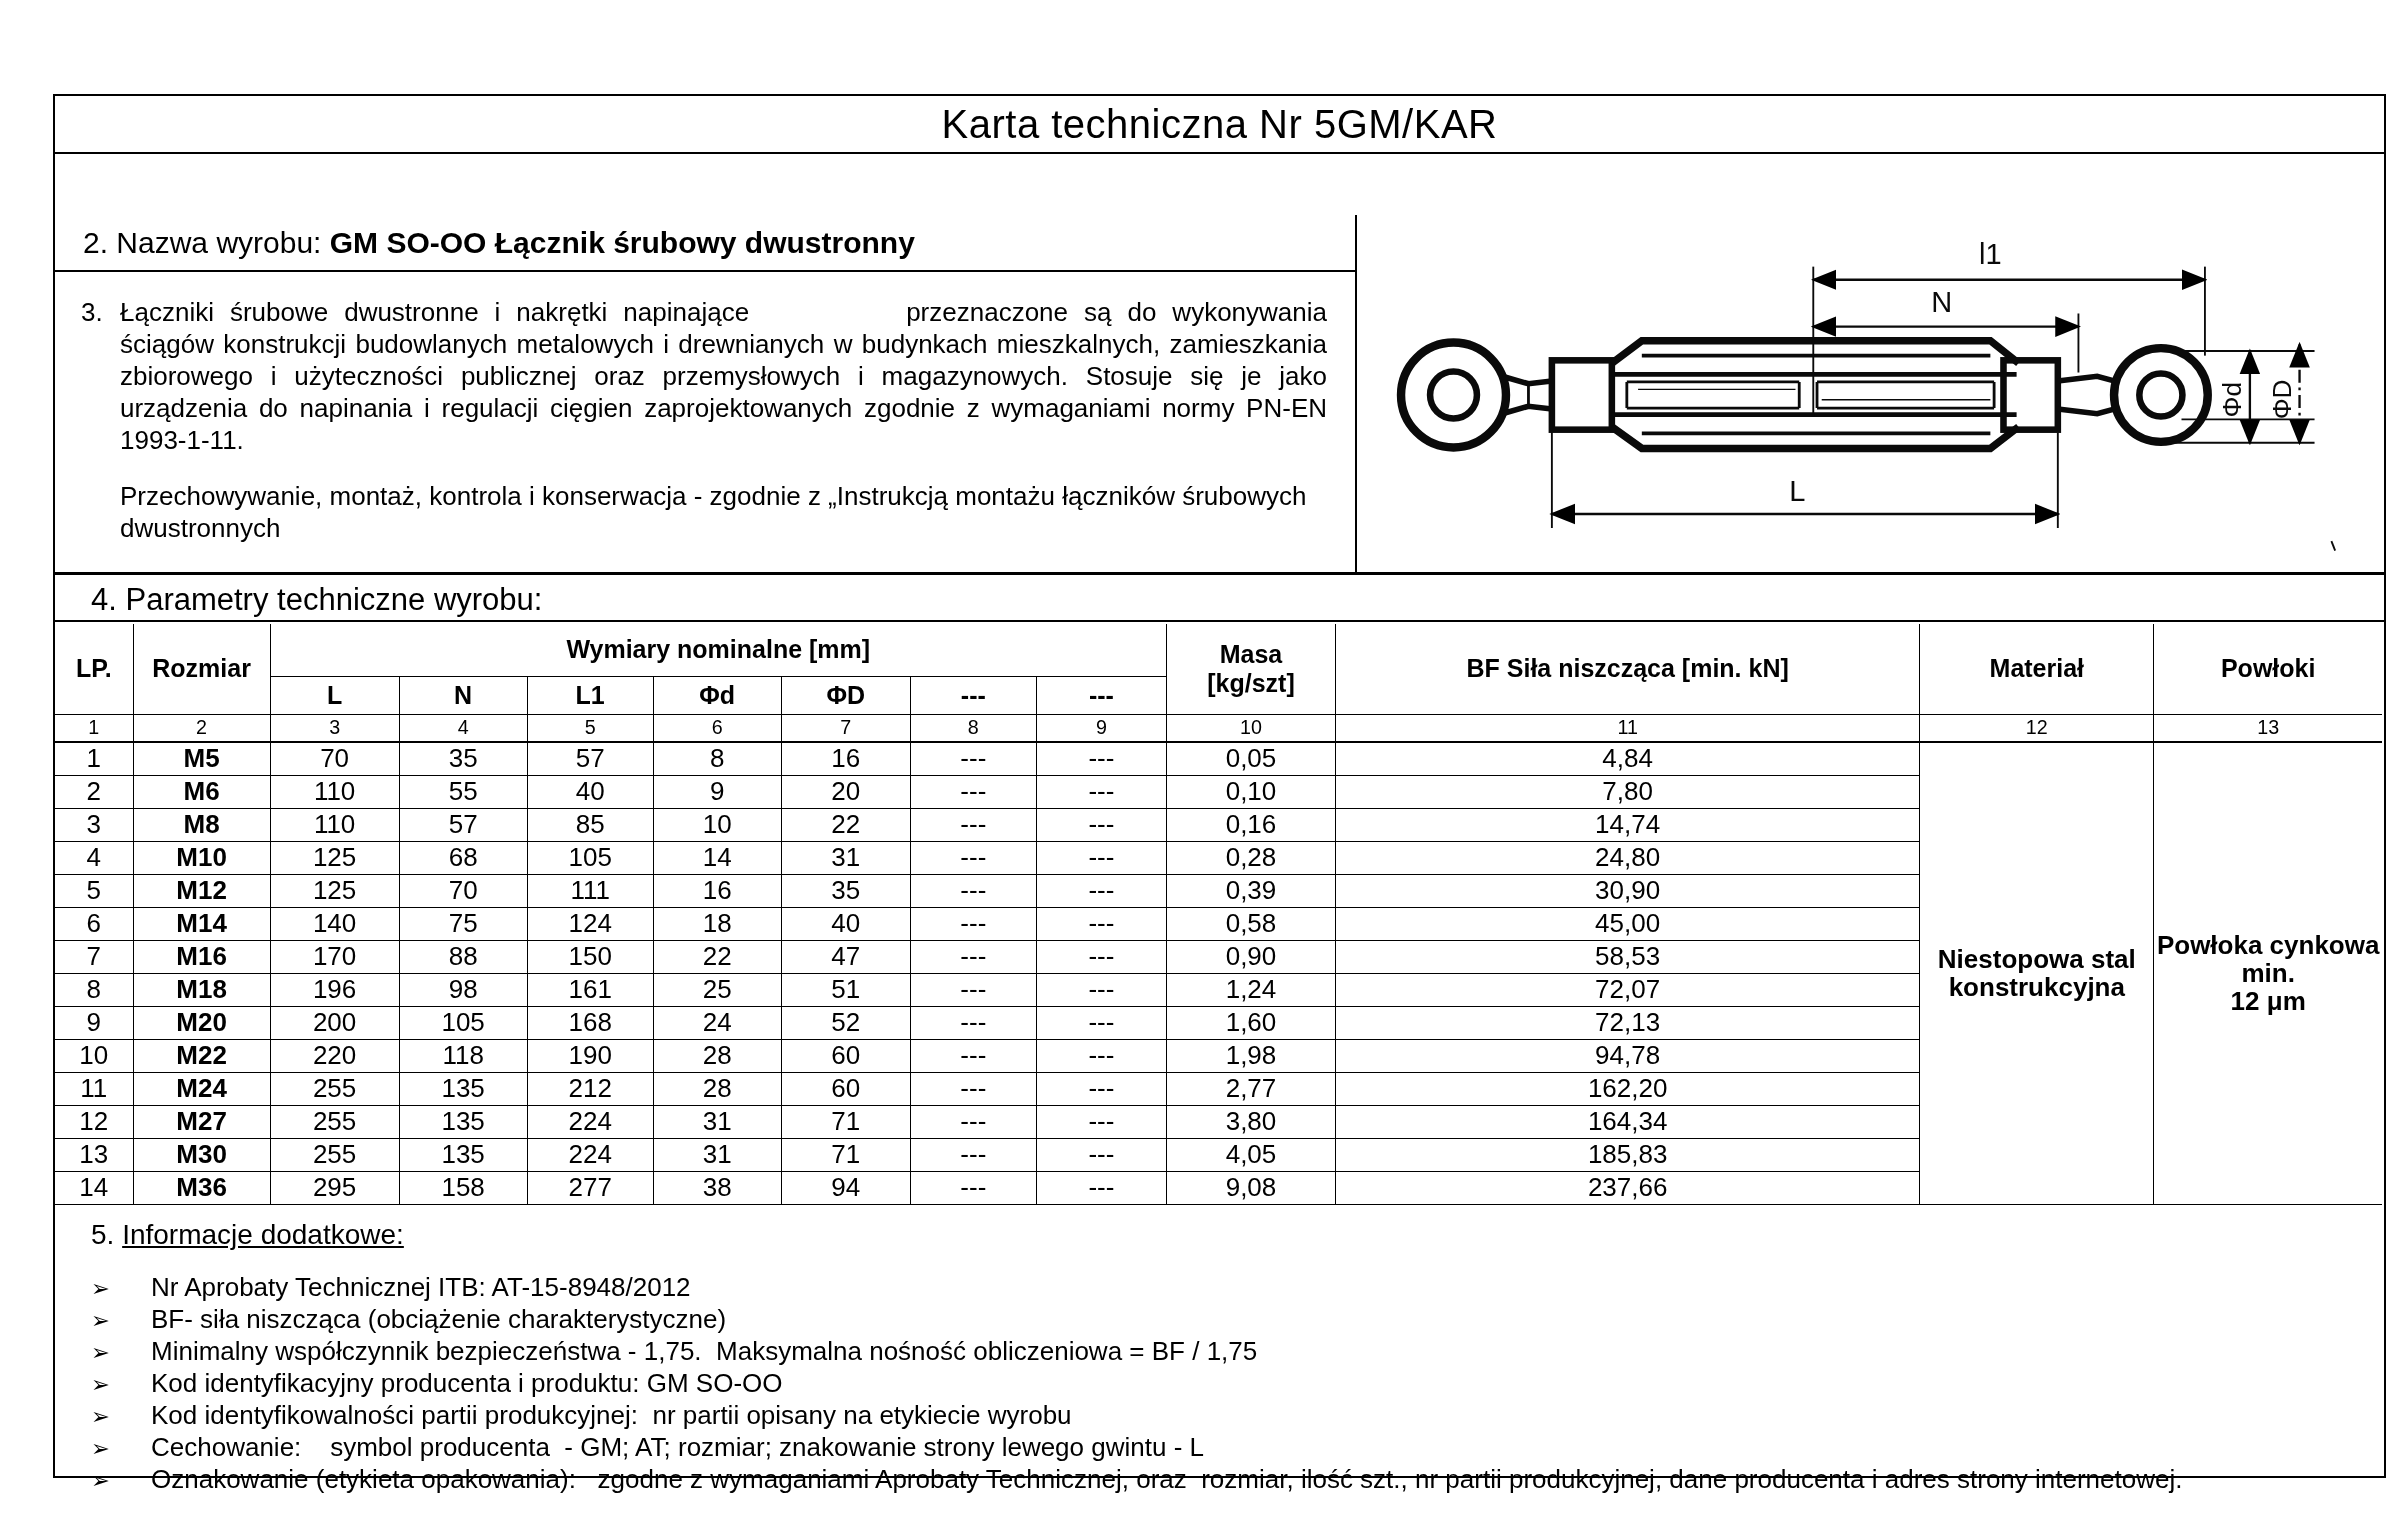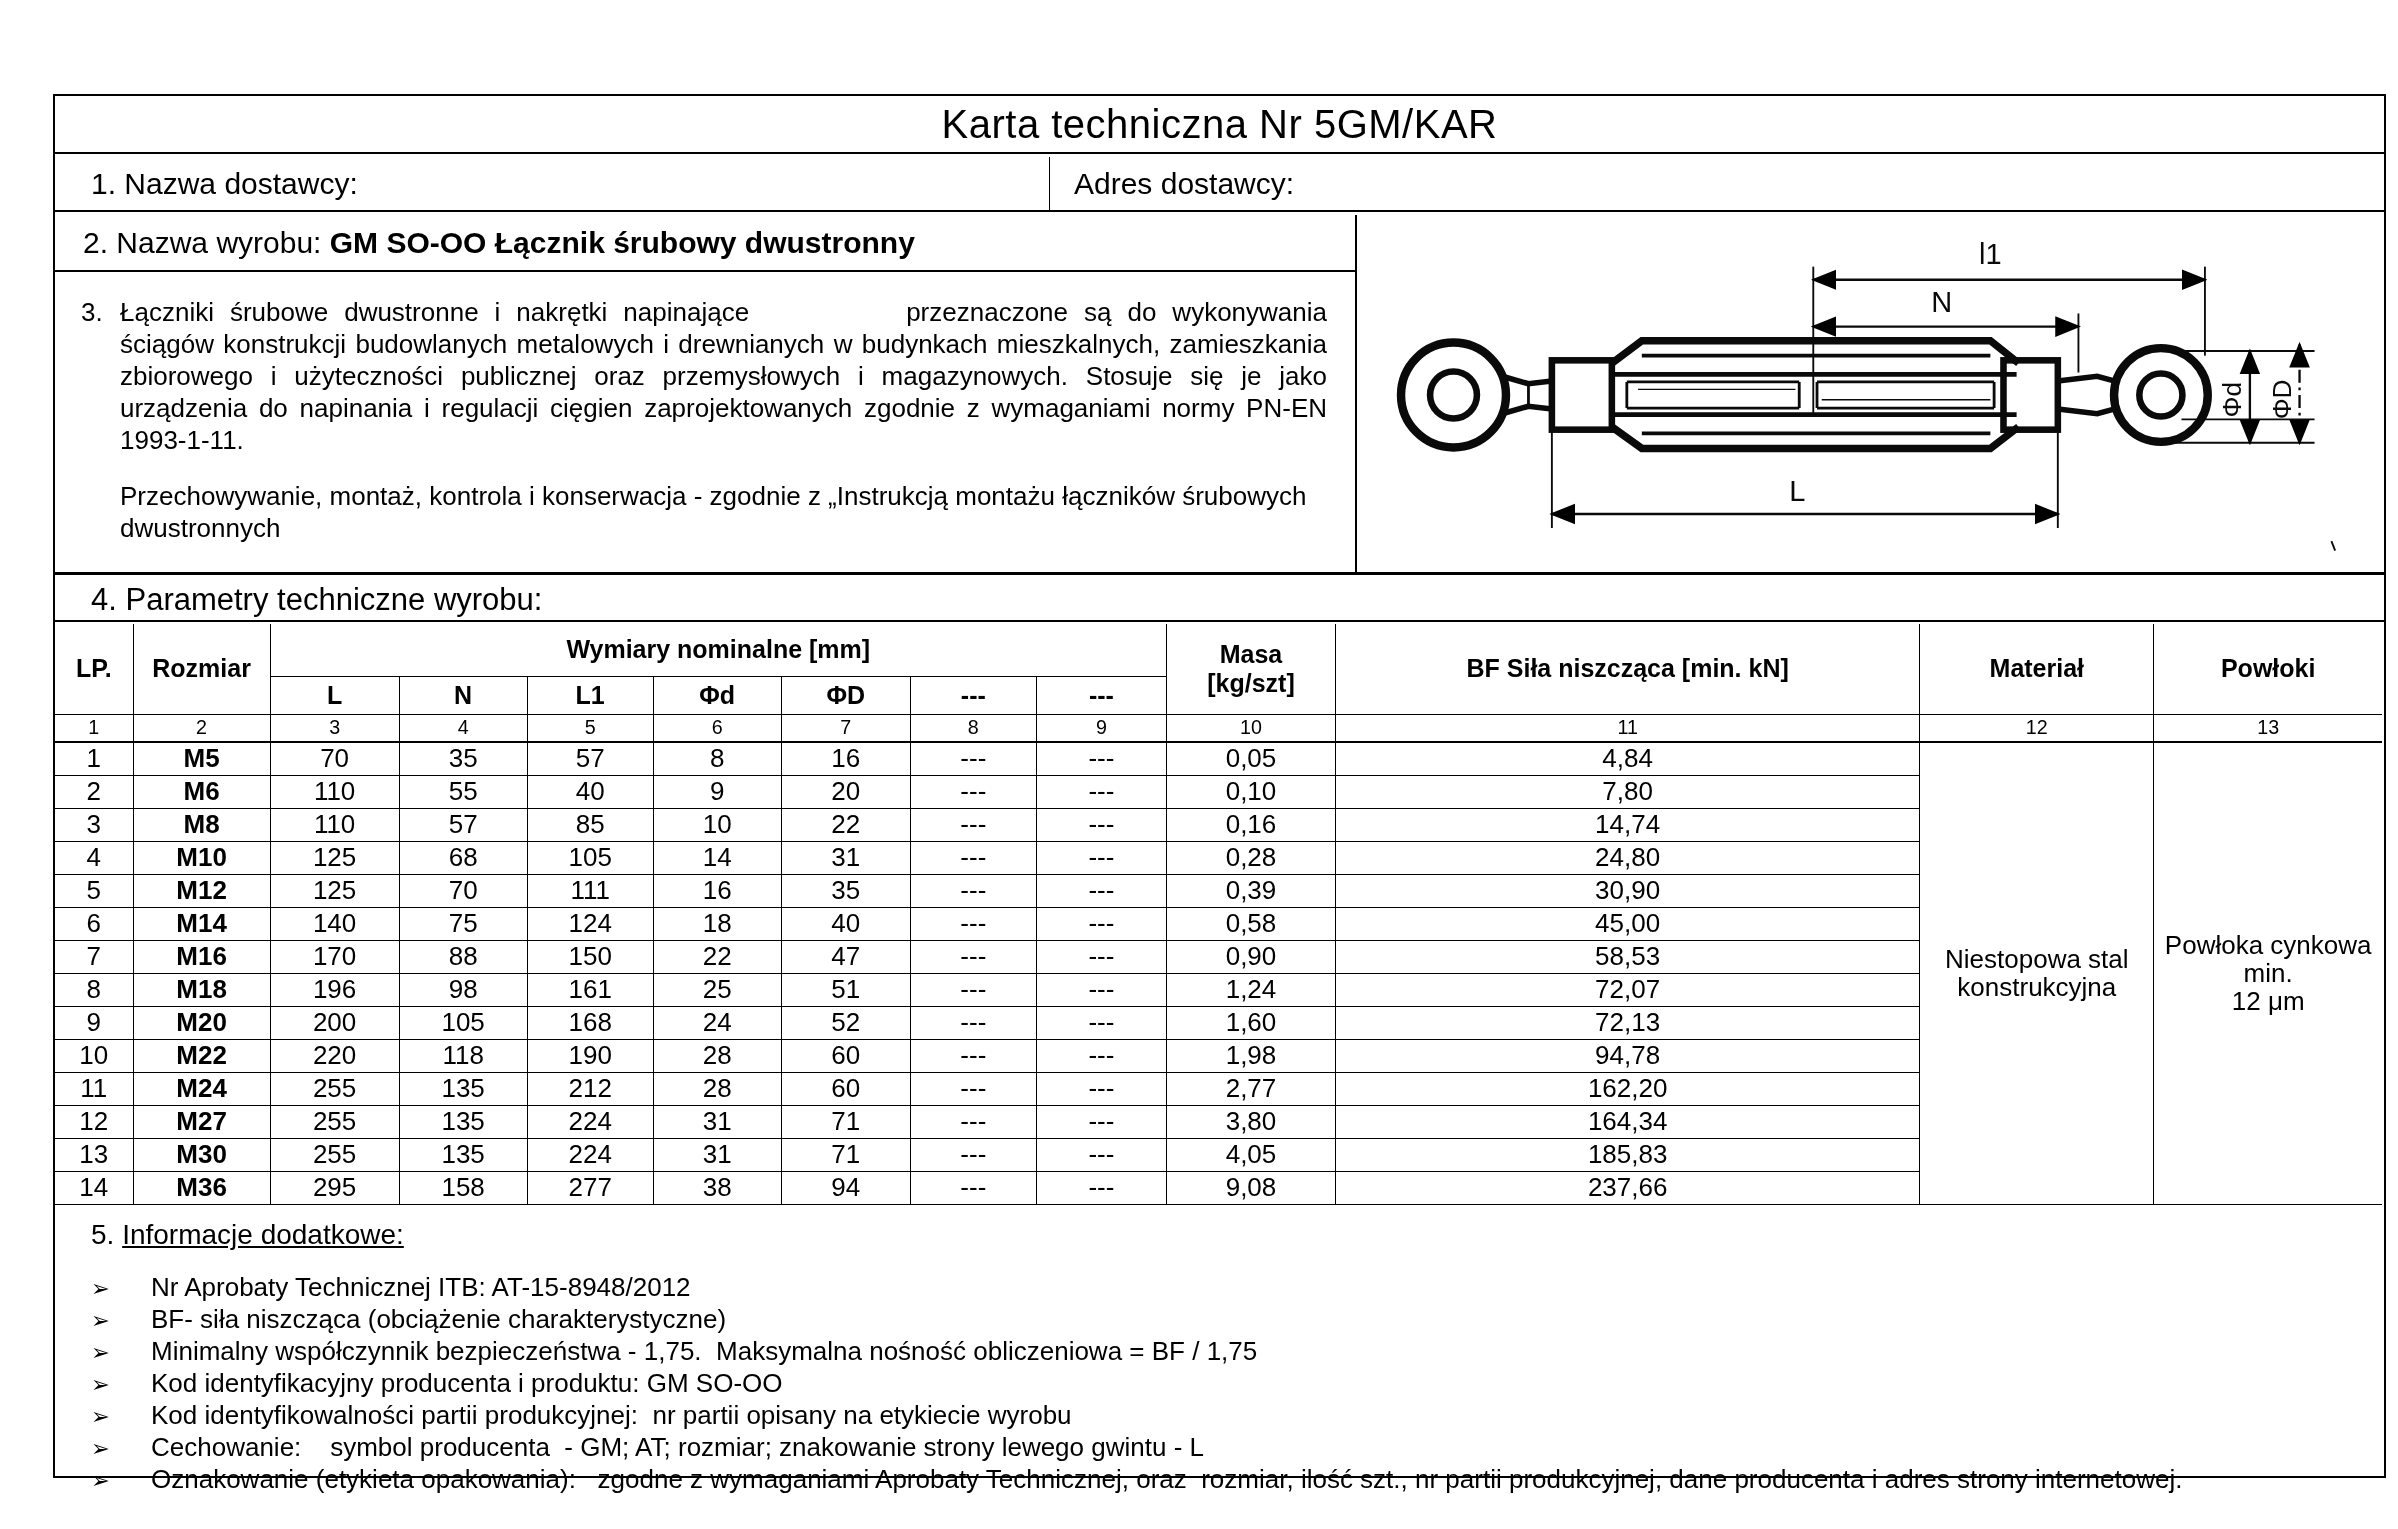--- a/index.html
+++ b/index.html
@@ -46,49 +46,41 @@
   table.params th, table.params td { border: 1.9px solid #000; text-align: center; vertical-align: middle;
     font-size: 26px; padding: 0; overflow: hidden; }
   table.params th { font-weight: bold; font-size: 25px; }
   table.params th:first-child, table.params td:first-child { border-left: 0; }
   table.params .edge-r { border-right: 0 !important; }
   table.params thead tr th { border-top: 0; }
   tr.tier1 { height: 52px; } tr.tier2 { height: 38px; }
   tr.numbers td { height: 28px; font-size: 19.7px; border-bottom: 2.8px solid #000; }
   tbody tr.data-row td { height: 33px; }
   tbody td.rozmiar { font-weight: bold; }
-  td.merged { font-size: 22.5px; line-height: 28px; font-weight: 400; }
+  td.merged { font-size: 22.5px; line-height: 28px; font-weight: 700; }
   th.masa span { display: block; line-height: 29px; text-align: center; }
 
   
   .sec5 { position: absolute; top: 1106px; left: 0; right: 0; bottom: 0; padding: 17px 28px 0 36px; }
   .sec5-title { font-size: 28px; white-space: pre; }
   .sec5-title .underlined { text-decoration: underline; }
   .sec5 ul { list-style: none; margin-top: 20.6px; }
   .sec5 li { display: flex; align-items: baseline; line-height: 31px; }
   .sec5 .marker { width: 60px; flex: none; font-size: 22.5px; }
   .sec5 .li-text { font-size: 26px; white-space: pre-wrap; }
 </style>
 </head>
 <body>
 
 <div class="doc">
 
   <div class="title-row">
     <h1>Karta techniczna  Nr 5GM/KAR</h1>
   </div>
 
-  <div class="row1">
-    <div class="cell-a">
-      <span>1. Nazwa dostawcy:</span>
-    </div>
-    <div class="cell-b">
-      <span>Adres dostawcy:</span>
-    </div>
-  </div>
 
   <div class="main">
     <div class="left-col">
       <div class="row2"><span>2. Nazwa wyrobu: </span><b>GM SO-OO Łącznik śrubowy dwustronny</b></div>
       <div class="sec3">
         <div class="sec3-body">
           <div class="sec3-num">3.</div>
           <div class="sec3-text"><span>Łączniki śrubowe dwustronne i nakrętki napinające</span><span class="gap"></span><span>przeznaczone są do wykonywania ściągów konstrukcji budowlanych metalowych i drewnianych w budynkach mieszkalnych, zamieszkania zbiorowego i użyteczności publicznej oraz przemysłowych i magazynowych. Stosuje się je jako urządzenia do napinania i regulacji cięgien zaprojektowanych zgodnie z wymaganiami normy PN-EN 1993-1-11.</span>
             <div class="p2">Przechowywanie, montaż, kontrola i konserwacja - zgodnie z „Instrukcją montażu łączników śrubowych dwustronnych</div>
           </div>

